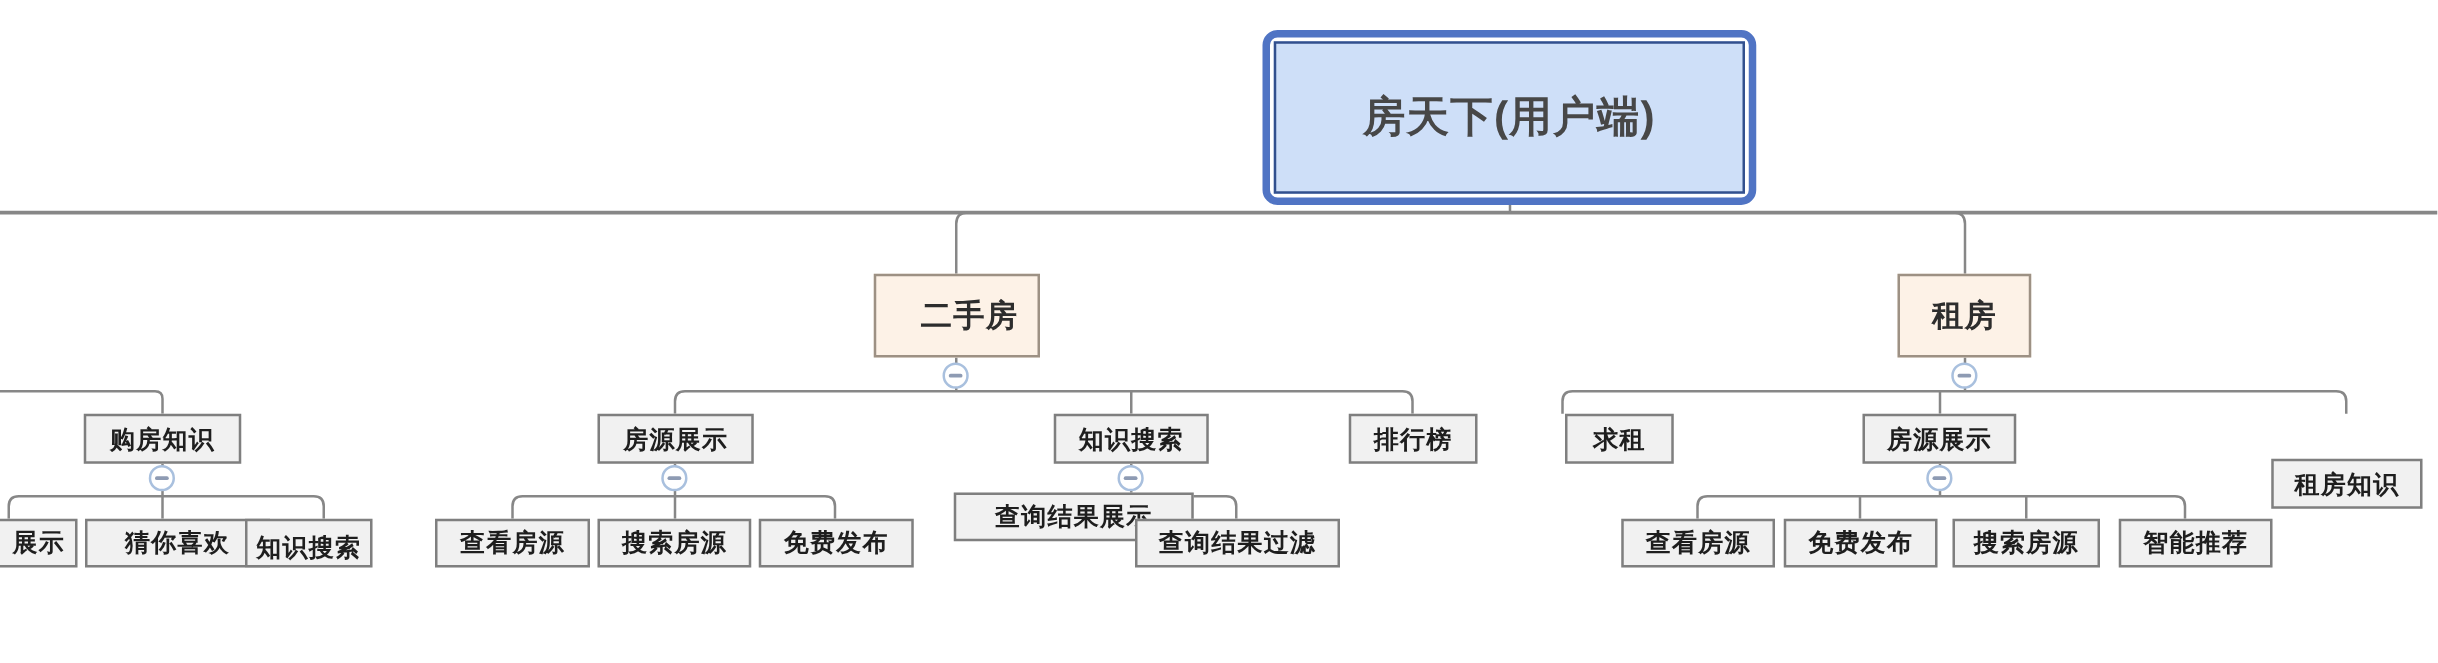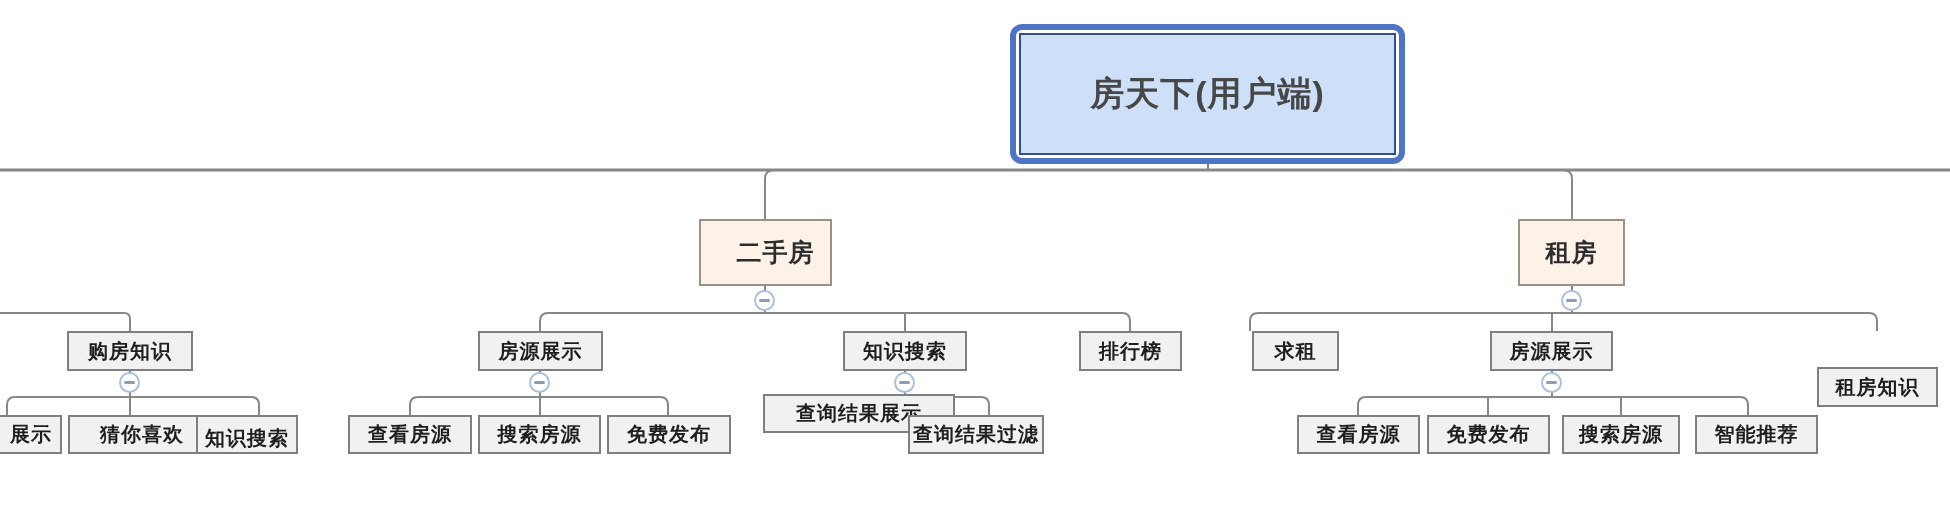--- a/index.html
+++ b/index.html
@@ -127,21 +127,21 @@
   <div class="node" style="left:478px;top:415px;width:123px;height:39px;">
     <span>搜索房源</span>
   </div>
   <div class="node" style="left:607px;top:415px;width:124px;height:39px;">
     <span>免费发布</span>
   </div>
 
   <div class="node" style="left:739px;top:394px;width:192px;height:39px;margin-left:24px;">
     <span>查询结果展示</span>
   </div>
-  <div class="node" style="left:908px;top:415px;width:136px;height:39px;">
+  <div class="node" style="left:908px;top:415px;width:164px;height:39px;">
     <span>查询结果过滤</span>
   </div>
 
   <div class="node" style="left:1297px;top:415px;width:123px;height:39px;">
     <span>查看房源</span>
   </div>
   <div class="node" style="left:1427px;top:415px;width:123px;height:39px;">
     <span>免费发布</span>
   </div>
   <div class="node" style="left:1562px;top:415px;width:118px;height:39px;">

